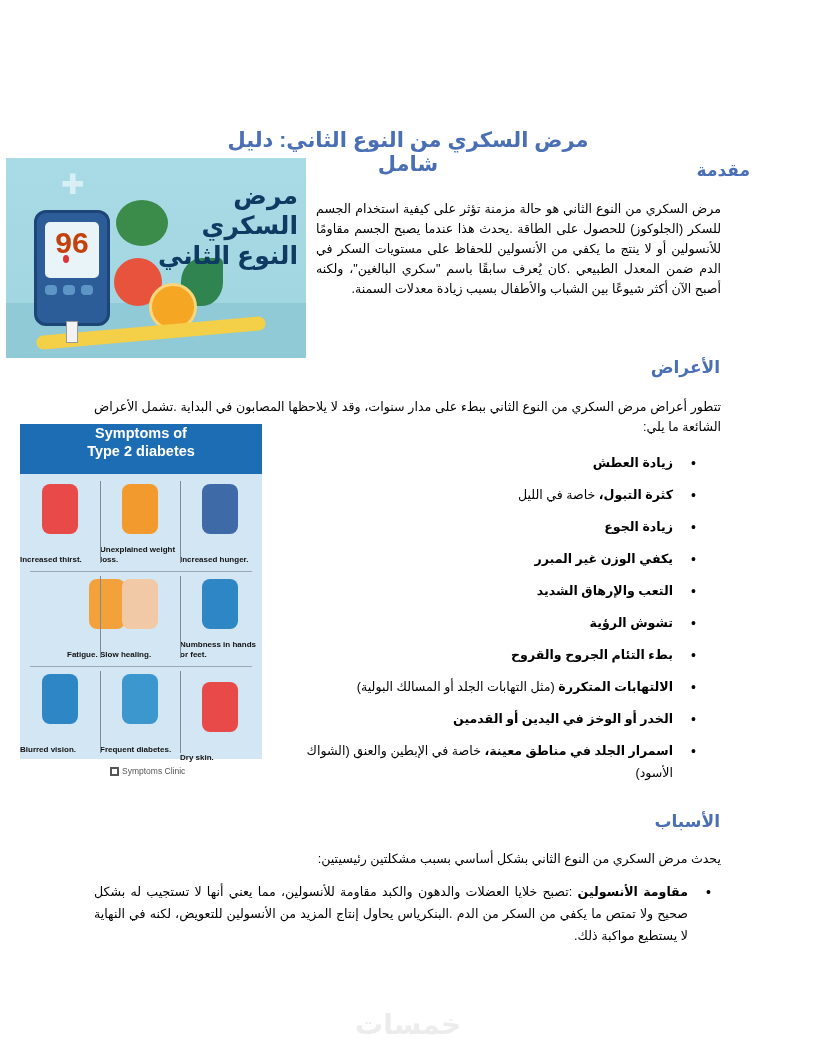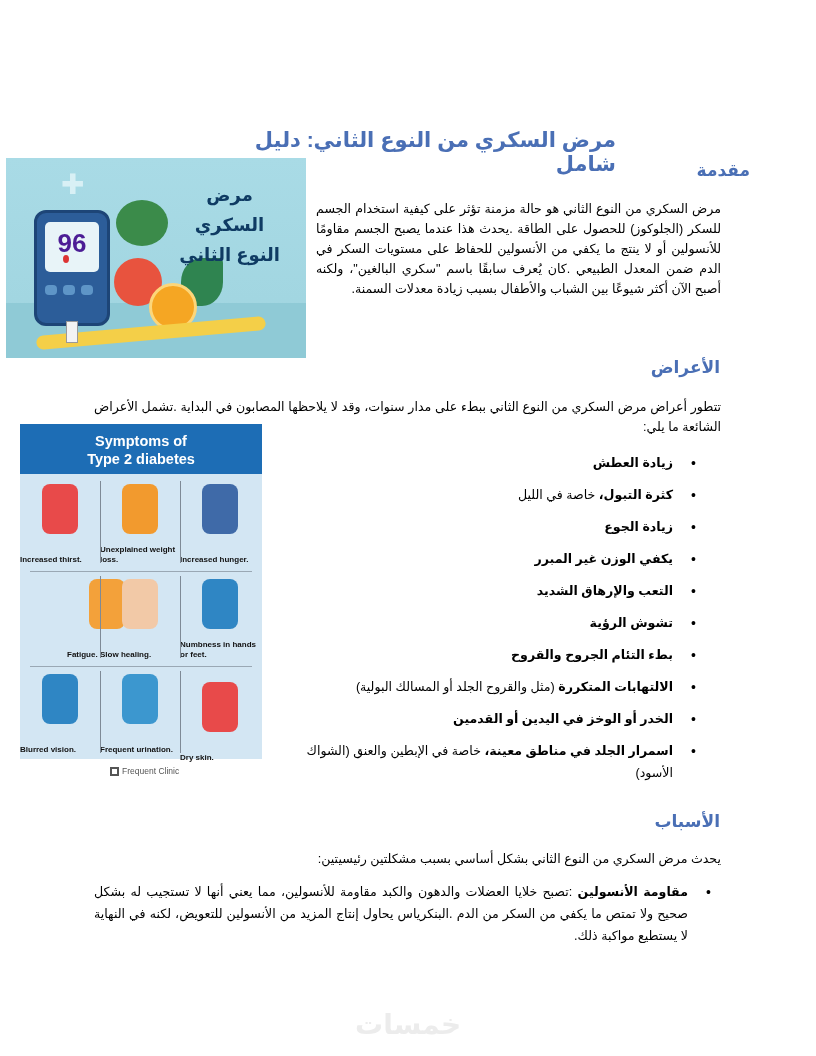--- a/index.html
+++ b/index.html
@@ -1,44 +1,44 @@
 <!DOCTYPE html>
 <html><head>
 <meta charset="utf-8">
 <style>
   html, body { margin:0; padding:0; background:#ffffff; }
   body { width:816px; height:1056px; position:relative; overflow:hidden;
          font-family:"Liberation Sans","DejaVu Sans",sans-serif; color:#000; }
   .abs { position:absolute; }
-  .title { left:200px; top:128px; width:416px; text-align:right; direction:rtl;
+  .title { left:200px; top:128px; width:416px; text-align:center; direction:rtl;
            font-size:21px; font-weight:bold; color:#4a6fb5; }
   .h2 { font-size:17px; font-weight:bold; color:#4a6fb5; direction:rtl; }
   .para { font-size:12.6px; line-height:20px; direction:rtl; text-align:justify; text-align-last:right; }
   ul.sym { list-style:none; margin:0; padding:0; direction:rtl; }
   ul.sym li { font-size:12.6px; height:32px; line-height:22px; position:relative; padding-right:33px; }
   ul.sym li .dot { position:absolute; right:10px; top:0; font-size:14px; }
   .b { font-weight:bold; }
   
   .hero { left:6px; top:158px; width:300px; height:200px; background:linear-gradient(#a9dbe6,#9fd4df); overflow:hidden; }
   .hero .floor { position:absolute; left:0; right:0; bottom:0; height:55px; background:#8fcad6; }
-  .hero .htext { position:absolute; right:26px; top:22px; font-size:18px; font-weight:bold; color:#0f3b63; text-align:center; line-height:30px; direction:rtl; }
+  .hero .htext { position:absolute; right:8px; top:22px; font-size:25px; font-weight:bold; color:#0f3b63; text-align:right; line-height:30px; direction:rtl; }
   .meter { position:absolute; left:28px; top:52px; width:70px; height:110px; background:#2c5d99; border-radius:12px; border:3px solid #1d4577; }
-  .meter .screen { position:absolute; left:8px; top:9px; width:54px; height:50px; background:#e8f4f8; border-radius:5px; text-align:center; font-size:26px; font-weight:bold; color:#4c1d95; line-height:42px; }
+  .meter .screen { position:absolute; left:8px; top:9px; width:54px; height:56px; background:#e8f4f8; border-radius:5px; text-align:center; font-size:30px; font-weight:bold; color:#c2410c; line-height:42px; }
   .meter .drop { position:absolute; left:26px; top:42px; width:6px; height:8px; background:#d33; border-radius:50% 50% 50% 50%; }
   .meter .btn { position:absolute; top:72px; width:12px; height:10px; background:#5e95c7; border-radius:4px; }
   .meter .strip { position:absolute; left:29px; top:108px; width:10px; height:20px; background:#f3f3f3; border:1px solid #999; }
   .broc { position:absolute; left:110px; top:42px; width:52px; height:46px; background:#3b8b4a; border-radius:50%; }
   .apple { position:absolute; left:108px; top:100px; width:48px; height:48px; background:#e8533e; border-radius:50%; }
   .orange { position:absolute; left:143px; top:125px; width:42px; height:42px; background:#f5a623; border:3px solid #fcd67a; border-radius:50%; }
   .leaf { position:absolute; left:175px; top:100px; width:42px; height:48px; background:#2f8450; border-radius:50% 10% 50% 10%; }
   .tape { position:absolute; left:30px; top:168px; width:230px; height:14px; background:#f4cf48; border-radius:8px; transform:rotate(-5deg); }
   .cross { position:absolute; left:55px; top:10px; color:#d8f0f5; font-size:28px; font-weight:bold; }
   
   .info { left:20px; top:424px; width:242px; height:335px; background:#d3e6f3; }
-  .info .head { height:50px; background:#1d6db5; color:#fff; font-weight:bold; font-size:14.5px; text-align:center; line-height:18px; padding-top:8px; box-sizing:border-box; }
+  .info .head { height:50px; background:#1d6db5; color:#fff; font-weight:bold; font-size:14.5px; text-align:center; line-height:18px; padding-top:0; box-sizing:border-box; }
   .grid { position:absolute; left:0; top:52px; width:242px; height:283px; }
   .cell { position:absolute; width:80px; height:94px; text-align:left; }
   .cell .pic { position:absolute; left:22px; top:8px; width:36px; height:50px; border-radius:8px; }
   .cell .lbl { position:absolute; left:0; right:0; bottom:6px; font-size:8px; font-weight:bold; line-height:9.5px; color:#111; }
   .vline { position:absolute; width:1px; background:#7e8a96; }
   .hline { position:absolute; height:1px; background:#9aa8b4; left:10px; width:222px; }
   .cc { left:110px; top:766px; font-size:8.5px; color:#555; }
   .cc .logo { display:inline-block; width:9px; height:9px; border:2px solid #555; box-sizing:border-box; vertical-align:middle; margin-right:3px; }
   .wm { left:355px; top:1008px; font-size:28px; color:#ececec; font-weight:bold; direction:rtl; }
 </style>
@@ -79,21 +79,21 @@
 <div class="abs para" style="left:94px; top:397px; width:627px;">تتطور أعراض مرض السكري من النوع الثاني ببطء على مدار سنوات، وقد لا يلاحظها المصابون في البداية .تشمل الأعراض الشائعة ما يلي:</div>
 
 <ul class="abs sym" style="right:110px; top:452px; width:420px;" id="symlist">
     <li><span class="dot">•</span><span class="b">زيادة العطش</span><span></span></li>
     <li><span class="dot">•</span><span class="b">كثرة التبول،</span><span> خاصة في الليل</span></li>
     <li><span class="dot">•</span><span class="b">زيادة الجوع</span><span></span></li>
     <li><span class="dot">•</span><span class="b">يكفي الوزن غير المبرر</span><span></span></li>
     <li><span class="dot">•</span><span class="b">التعب والإرهاق الشديد</span><span></span></li>
     <li><span class="dot">•</span><span class="b">تشوش الرؤية</span><span></span></li>
     <li><span class="dot">•</span><span class="b">بطء التئام الجروح والقروح</span><span></span></li>
-    <li><span class="dot">•</span><span class="b">الالتهابات المتكررة</span><span> (مثل والقروح الجلد أو المسالك البولية)</span></li>
+    <li><span class="dot">•</span><span class="b">الالتهابات المتكررة</span><span> (مثل التهابات الجلد أو المسالك البولية)</span></li>
     <li><span class="dot">•</span><span class="b">الخدر أو الوخز في اليدين أو القدمين</span><span></span></li>
     <li><span class="dot">•</span><span class="b">اسمرار الجلد في مناطق معينة،</span><span> خاصة في الإبطين والعنق (الشواك الأسود)</span></li>
   </ul>
 
 <div class="abs info">
   <div class="head">
     <div>Symptoms of</div>
     <div>Type 2 diabetes</div>
   </div>
   <div class="grid" id="igrid">
@@ -122,36 +122,36 @@
       <div class="cell" style="left: 160px; top: 95px;">
         <div class="pic" style="background:#2f86c4"></div>
         <div class="lbl">Numbness in hands or feet.</div>
       </div>
       <div class="cell" style="left: 0px; top: 190px;">
         <div class="pic" style="background:#2f86c4"></div>
         <div class="lbl">Blurred vision.</div>
       </div>
       <div class="cell" style="left: 80px; top: 190px;">
         <div class="pic" style="background:#3c97cf"></div>
-        <div class="lbl">Frequent urination.</div>
+        <div class="lbl">Frequent diabetes.</div>
       </div>
       <div class="cell" style="left: 160px; top: 190px; margin-top: 8px;">
         <div class="pic" style="background:#e84a4a"></div>
         <div class="lbl">Dry skin.</div>
       </div>
       <div class="vline" style="left: 80px; top: 5px; height: 82px;"></div>
       <div class="vline" style="left: 80px; top: 100px; height: 82px;"></div>
       <div class="vline" style="left: 80px; top: 195px; height: 82px;"></div>
       <div class="vline" style="left: 160px; top: 5px; height: 82px;"></div>
       <div class="vline" style="left: 160px; top: 100px; height: 82px;"></div>
       <div class="vline" style="left: 160px; top: 195px; height: 82px;"></div>
     </div>
 </div>
 <div class="abs cc">
-  <span class="logo"></span><span>Frequent Clinic</span>
+  <span class="logo"></span><span>Symptoms Clinic</span>
 </div>
 
 <div class="abs h2" style="right:96px; top:811px;">الأسباب</div>
 <div class="abs para" style="left:94px; top:849px; width:627px;">يحدث مرض السكري من النوع الثاني بشكل أساسي بسبب مشكلتين رئيسيتين:</div>
 <ul class="abs sym" style="right:95px; top:881px; width:627px;" id="causelist">
     <li style="height: auto;">
       <span class="dot">•</span>
       <div style="text-align:justify;text-align-last:right"><span class="b">مقاومة الأنسولين</span><span> :تصبح خلايا العضلات والدهون والكبد مقاومة للأنسولين، مما يعني أنها لا تستجيب له بشكل صحيح ولا تمتص ما يكفي من السكر من الدم .البنكرياس يحاول إنتاج المزيد من الأنسولين للتعويض، لكنه في النهاية لا يستطيع مواكبة ذلك.</span></div>
     </li>
   </ul>

